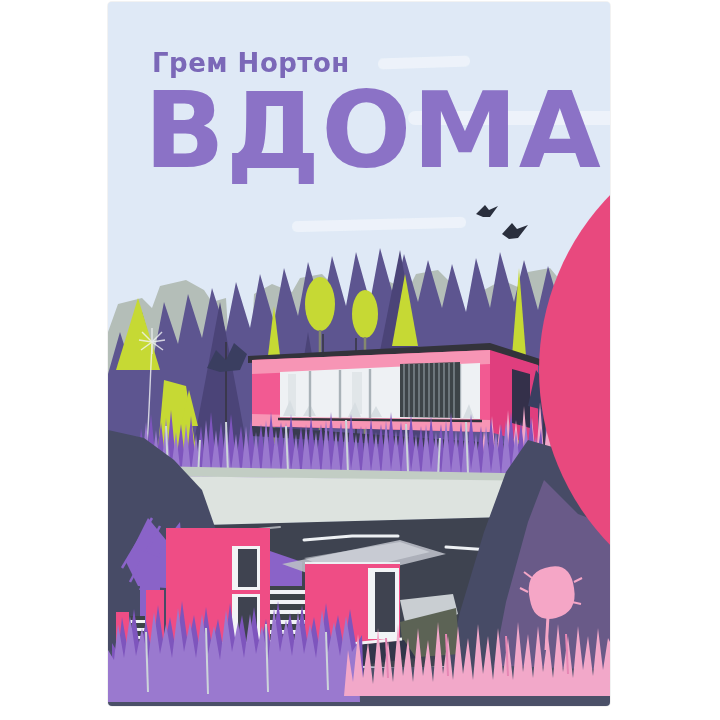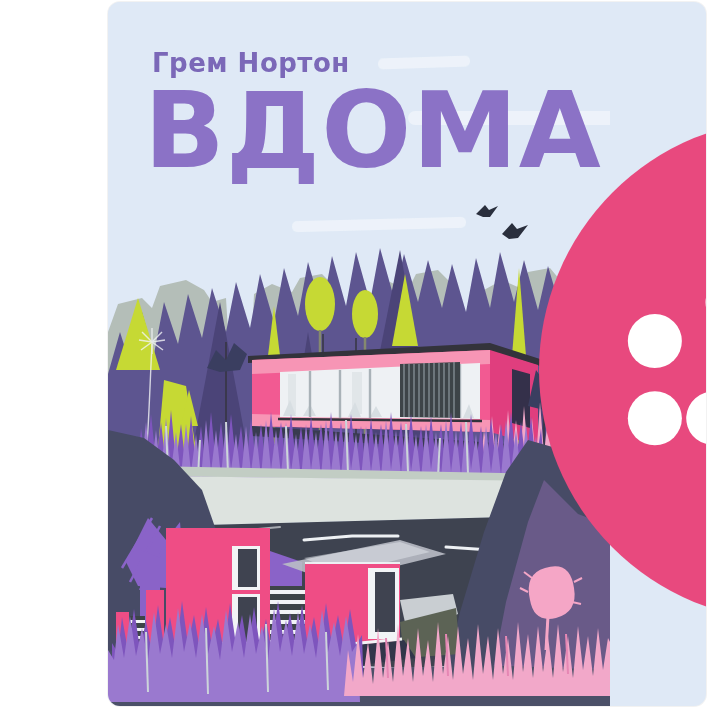--- a/index.html
+++ b/index.html
@@ -3,22 +3,22 @@
 <meta charset="utf-8">
 <style>
   html,body{margin:0;padding:0;}
   body{
     width:720px;height:720px;position:relative;
     background:var(--pageBg,#ffffff);
     font-family:"DejaVu Sans","Liberation Sans",sans-serif;
     overflow:hidden;
   }
   .cover{
-    position:absolute;left:108px;top:2px;width:598px;height:704px;
-    overflow:hidden;border-radius:12px;
+    position:absolute;left:108px;top:2px;width:502px;height:704px;
+    overflow:hidden;border-radius:4px;
     box-shadow:0 0 0 1px rgba(0,0,0,.05);
     background:var(--sky,#dfe9f6);
   }
   .cover svg{position:absolute;left:0;top:0;width:502px;height:704px;display:block;}
   .author{
     position:absolute;left:44px;top:46px;
     font-size:26px;font-weight:600;letter-spacing:.5px;
     color:var(--author,#7b68b8);
     font-family:"DejaVu Sans","Liberation Sans",sans-serif;
   }

